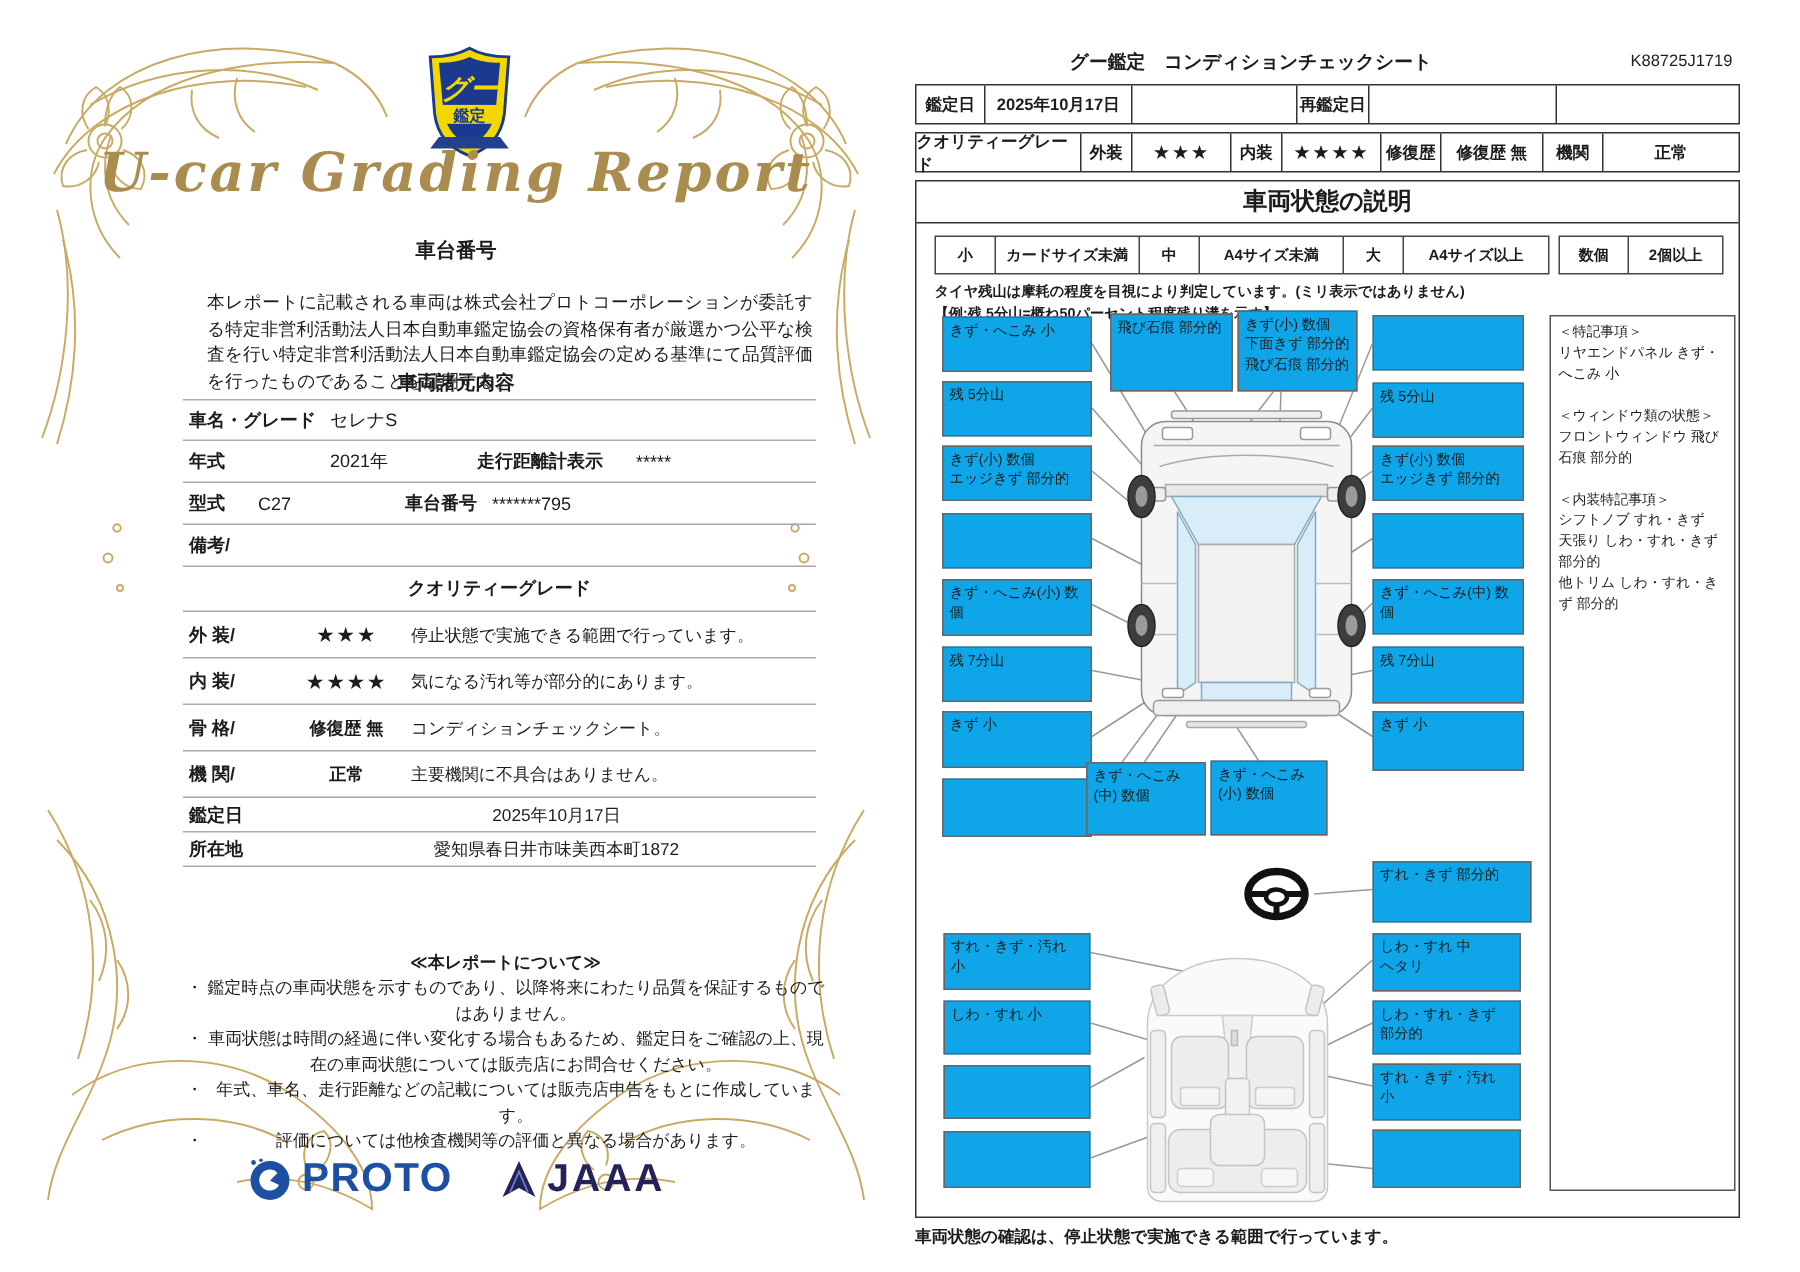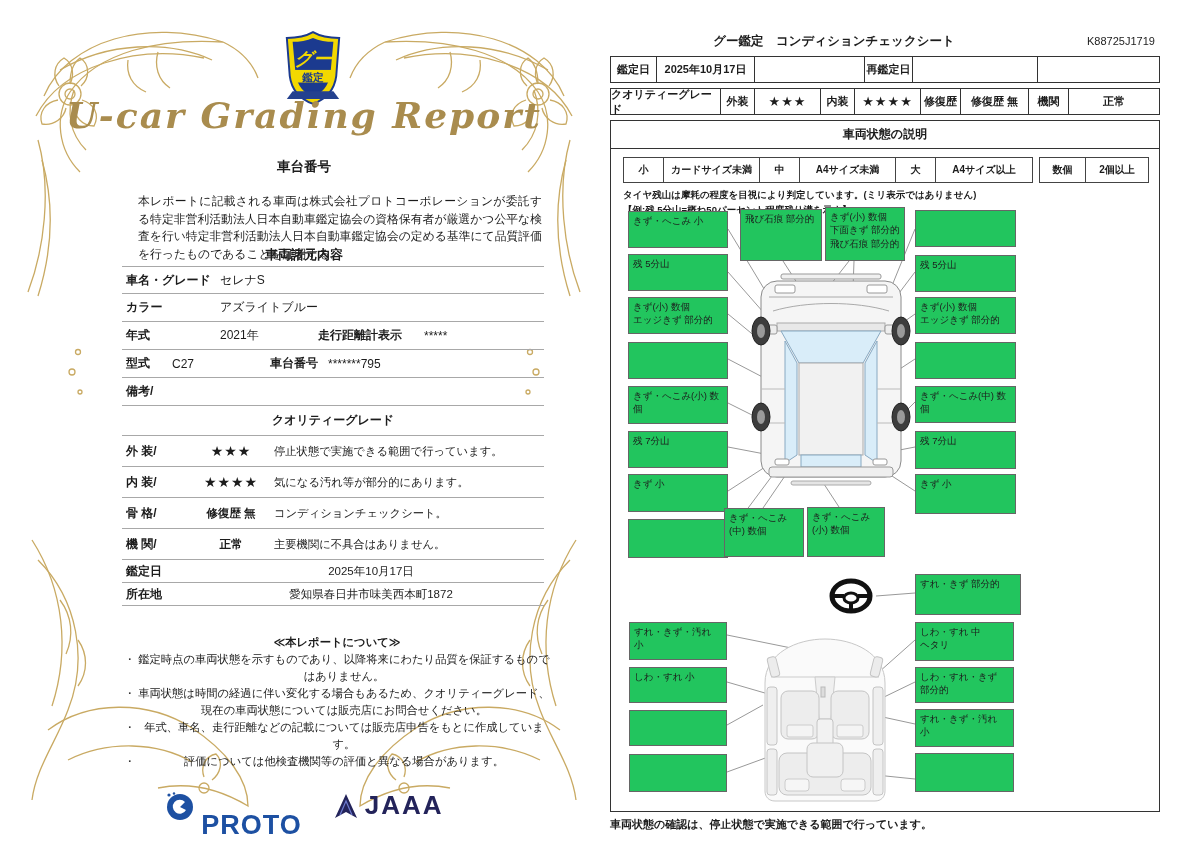--- a/index.html
+++ b/index.html
@@ -36,44 +36,44 @@
   .mrow{min-height:23px;}
   .mlab{width:76px;font-weight:600;flex-shrink:0;}
   .mval{flex:1;text-align:center;font-size:11.5px;}
   .notes{position:absolute;left:114px;top:634px;width:430px;font-size:11.3px;line-height:1.5;text-align:center;}
   .notes-title{font-weight:600;}
   .note{padding-left:14px;position:relative;}
   .note::before{content:"・";position:absolute;left:2px;}
   .logos{position:absolute;top:770px;left:0;width:592px;display:flex;justify-content:center;
          align-items:center;gap:30px;}
   .logo{display:flex;align-items:center;gap:7px;}
-  .proto-text{color:#1d50a2;font-weight:800;font-size:27px;letter-spacing:1px;margin-top:40px;}
+  .proto-text{color:#1d50a2;font-weight:800;font-size:27px;letter-spacing:1px;}
   .jaaa-text{color:#23235a;font-weight:800;font-size:26px;letter-spacing:2px;}
 
   
   .cs-title{position:absolute;top:33px;left:0;width:468px;text-align:center;font-size:12.5px;font-weight:700;}
   .cs-code{position:absolute;top:35px;left:487px;font-size:11px;}
   .t1,.t2{position:absolute;left:10px;width:550px;height:27px;border:1px solid #333;display:flex;box-sizing:border-box;}
   .t1{top:56px;} .t2{top:88px;}
   .tc{border-right:1px solid #333;display:flex;align-items:center;justify-content:center;
       font-size:11px;font-weight:600;box-sizing:border-box;height:100%;}
   .tc.last{border-right:none;flex:1;}
   .tc.stars{font-size:13px;font-weight:700;letter-spacing:1px;}
   .main{position:absolute;left:10px;top:120px;width:550px;height:692px;border:1.5px solid #333;box-sizing:border-box;}
   .main-h{height:27px;border-bottom:1.5px solid #333;display:flex;align-items:center;justify-content:center;
-          font-weight:700;font-size:12px;}
+          font-weight:700;font-size:16px;}
   .legend,.legend2{position:absolute;top:36px;height:24px;display:flex;border:1px solid #444;box-sizing:content-box;background:#fff;}
   .legend{left:12px;} .legend2{left:428px;}
   .lg{display:flex;align-items:center;justify-content:center;font-size:10px;font-weight:600;
       border-right:1px solid #444;box-sizing:border-box;height:100%;}
   .lg.last{border-right:none;}
   .tnote{position:absolute;left:12px;top:66px;font-size:9.5px;font-weight:600;line-height:1.6;
          white-space:pre-line;margin:0;}
   .lines{position:absolute;left:0;top:0;}
-  .abox{position:absolute;border:1px solid #666;background:#22c55e;font-size:9.5px;line-height:1.4;
+  .abox{position:absolute;border:1px solid #666;background:#0ea5e9;font-size:9.5px;line-height:1.4;
         padding:2px 4px;white-space:pre-line;box-sizing:border-box;overflow:hidden;}
   .panel{position:absolute;left:422px;top:89px;width:124px;height:584px;border:1px solid #555;
          background:#fff;font-size:9.3px;line-height:1.5;padding:4px 5px;white-space:pre-line;
          box-sizing:border-box;}
   .carsvg{position:absolute;}
   .cs-footer{position:absolute;left:10px;top:817px;font-size:11px;font-weight:700;}
 </style>
 </head>
 <body>
 
@@ -129,24 +129,20 @@
     <div class="rsub">車台番号</div>
     <p class="intro">本レポートに記載される車両は株式会社プロトコーポレーションが委託する特定非営利活動法人日本自動車鑑定協会の資格保有者が厳選かつ公平な検査を行い特定非営利活動法人日本自動車鑑定協会の定める基準にて品質評価を行ったものであることを証明する。</p>
     <div class="sec-title">車両諸元内容</div>
 
     <div class="ltable">
       <div class="lrow first">
         <span class="lab">車名・グレード</span>
         <span>セレナS</span>
       </div>
       <div class="lrow">
-        <span class="lab">カラー</span>
-        <span>アズライトブルー</span>
-      </div>
-      <div class="lrow">
         <span class="lab">年式</span>
         <span class="sval">2021年</span>
         <span class="lab2">走行距離計表示</span>
         <span>*****</span>
       </div>
       <div class="lrow">
         <span class="slab">型式</span>
         <span class="sval">C27</span>
         <span class="slab" style="width:58px">車台番号</span>
         <span>*******795</span>
@@ -183,21 +179,21 @@
       </div>
       <div class="lrow mrow">
         <span class="mlab">所在地</span>
         <span class="mval">愛知県春日井市味美西本町1872</span>
       </div>
     </div>
 
     <div class="notes">
       <div class="notes-title">≪本レポートについて≫</div>
       <div class="note">鑑定時点の車両状態を示すものであり、以降将来にわたり品質を保証するものではありません。</div>
-      <div class="note">車両状態は時間の経過に伴い変化する場合もあるため、クオリティーグレード、現在の車両状態については販売店にお問合せください。</div>
+      <div class="note">車両状態は時間の経過に伴い変化する場合もあるため、鑑定日をご確認の上、現在の車両状態については販売店にお問合せください。</div>
       <div class="note">年式、車名、走行距離などの記載については販売店申告をもとに作成しています。</div>
       <div class="note">評価については他検査機関等の評価と異なる場合があります。</div>
     </div>
 
     <div class="logos">
       <span class="logo">
         <svg width="30" height="30" viewBox="0 0 30 30">
           <circle cx="16" cy="16" r="13" fill="#1d50a2"></circle>
           <path d="M21,11 a7,7 0 1,0 1,8 l-6,-3 z" fill="#ffffff"></path>
           <circle cx="5" cy="4" r="1.6" fill="#1d50a2"></circle>
@@ -380,17 +376,27 @@
       <div class="abox" style="left:18px;top:501px;width:98px;height:38px">すれ・きず・汚れ 小</div>
       <div class="abox" style="left:18px;top:546px;width:98px;height:36px">しわ・すれ 小</div>
       <div class="abox" style="left:18px;top:589px;width:98px;height:36px"></div>
       <div class="abox" style="left:18px;top:633px;width:98px;height:38px"></div>
       <div class="abox" style="left:304px;top:501px;width:99px;height:39px">しわ・すれ 中
 ヘタリ</div>
       <div class="abox" style="left:304px;top:546px;width:99px;height:36px">しわ・すれ・きず 部分的</div>
       <div class="abox" style="left:304px;top:588px;width:99px;height:38px">すれ・きず・汚れ 小</div>
       <div class="abox" style="left:304px;top:632px;width:99px;height:39px"></div>
 
+      <div class="panel">＜特記事項＞
+リヤエンドパネル きず・へこみ 小
+
+＜ウィンドウ類の状態＞
+フロントウィンドウ 飛び石痕 部分的
+
+＜内装特記事項＞
+シフトノブ すれ・きず
+天張り しわ・すれ・きず 部分的
+他トリム しわ・すれ・きず 部分的</div>
     </div>
 
     <div class="cs-footer">車両状態の確認は、停止状態で実施できる範囲で行っています。</div>
   </div>
 </div>
 
 </body></html>

